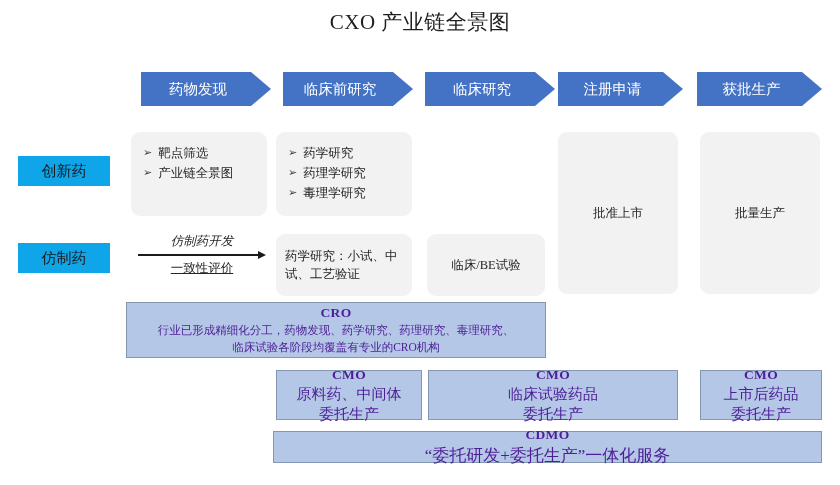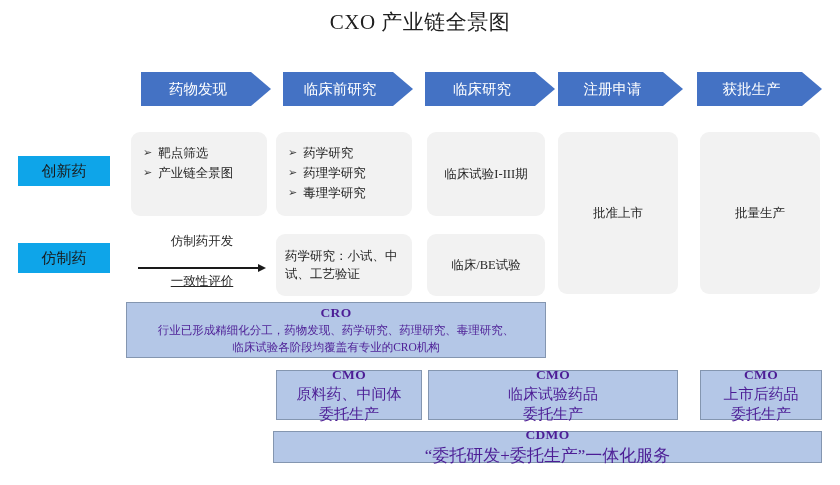--- a/index.html
+++ b/index.html
@@ -81,21 +81,21 @@
   .cell.textpad{
     padding:6px 9px;
     display:flex;align-items:center;
   }
 
   
   .gen-arrow{position:absolute;}
   .gen-arrow .above,.gen-arrow .below{
     text-align:center;font-size:12.5px;color:#262626;width:100%;
   }
-  .gen-arrow .above{margin-bottom:14px;}
+  .gen-arrow .above{margin-bottom:1px;font-style:italic;}
   .gen-arrow .below{margin-top:1px;text-decoration:underline;}
   .gen-arrow .shaft{
     position:relative;height:8px;width:100%;
   }
   .gen-arrow .shaft:before{
     content:"";position:absolute;left:0;top:3px;
     width:calc(100% - 7px);height:1.6px;background:#1a1a1a;
   }
   .gen-arrow .shaft:after{
     content:"";position:absolute;right:0;top:0px;
@@ -177,23 +177,20 @@
     <div class="bline">
       <span class="bmark">➢</span>
       <span class="btext">药理学研究</span>
     </div>
     <div class="bline">
       <span class="bmark">➢</span>
       <span class="btext">毒理学研究</span>
     </div>
   </div>
 
-  <div class="cell center" style="left:427px;top:132px;width:118px;height:84px;">
-    <span>临床试验I-III期</span>
-  </div>
 
   <div class="cell center" style="left:558px;top:132px;width:120px;height:162px;">
     <span>批准上市</span>
   </div>
   <div class="cell center" style="left:700px;top:132px;width:120px;height:162px;">
     <span>批量生产</span>
   </div>
 
   <div class="gen-arrow" style="left:138px;top:233px;width:128px;">
     <div class="above">仿制药开发</div>

